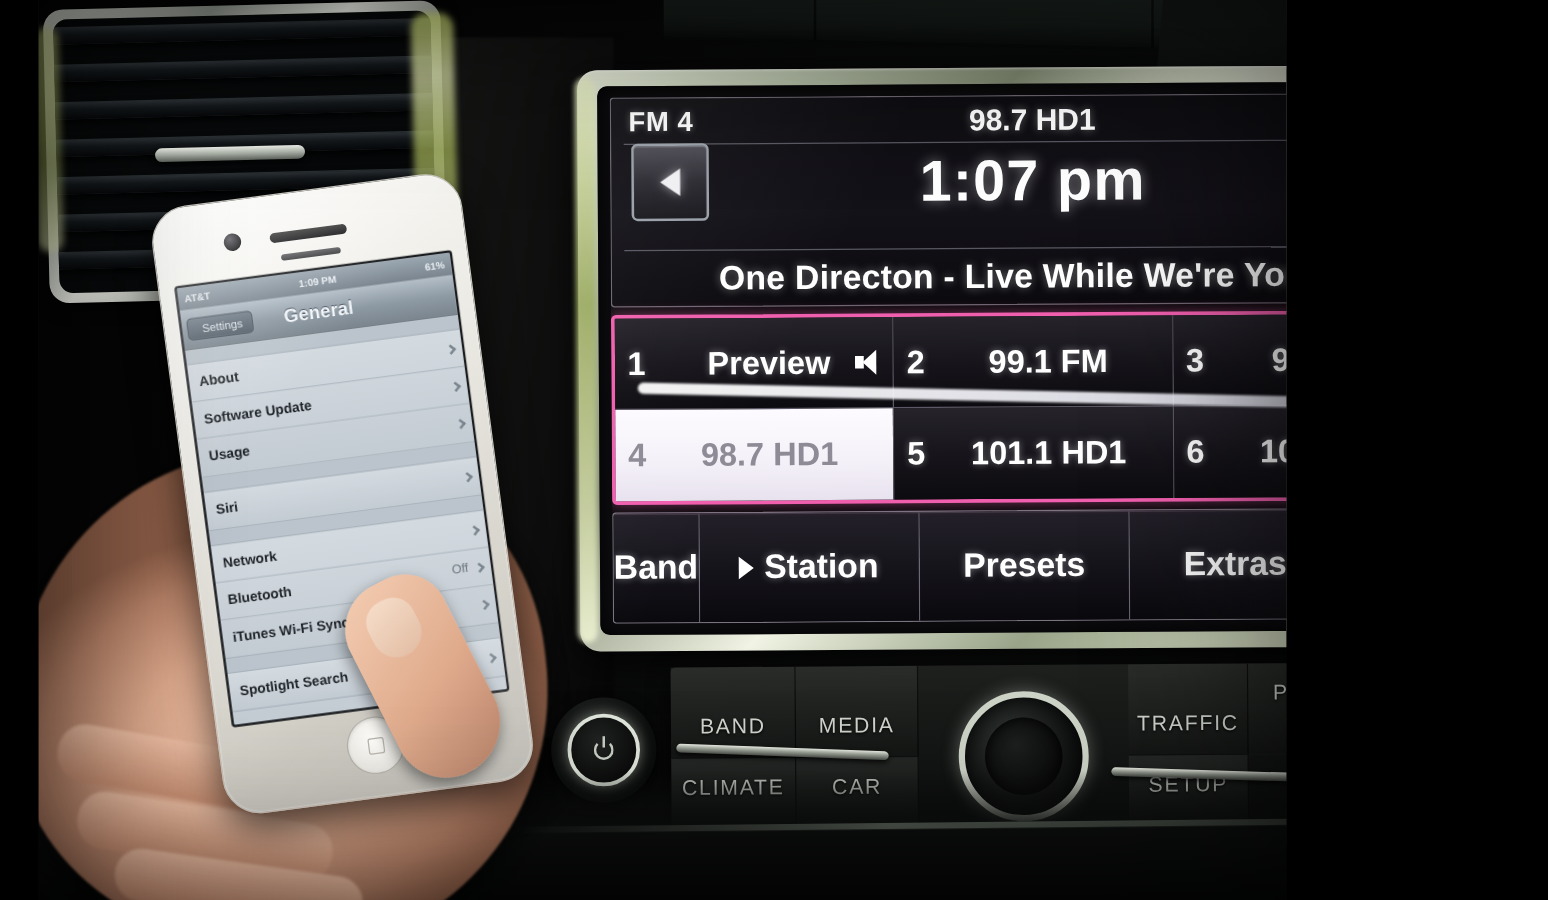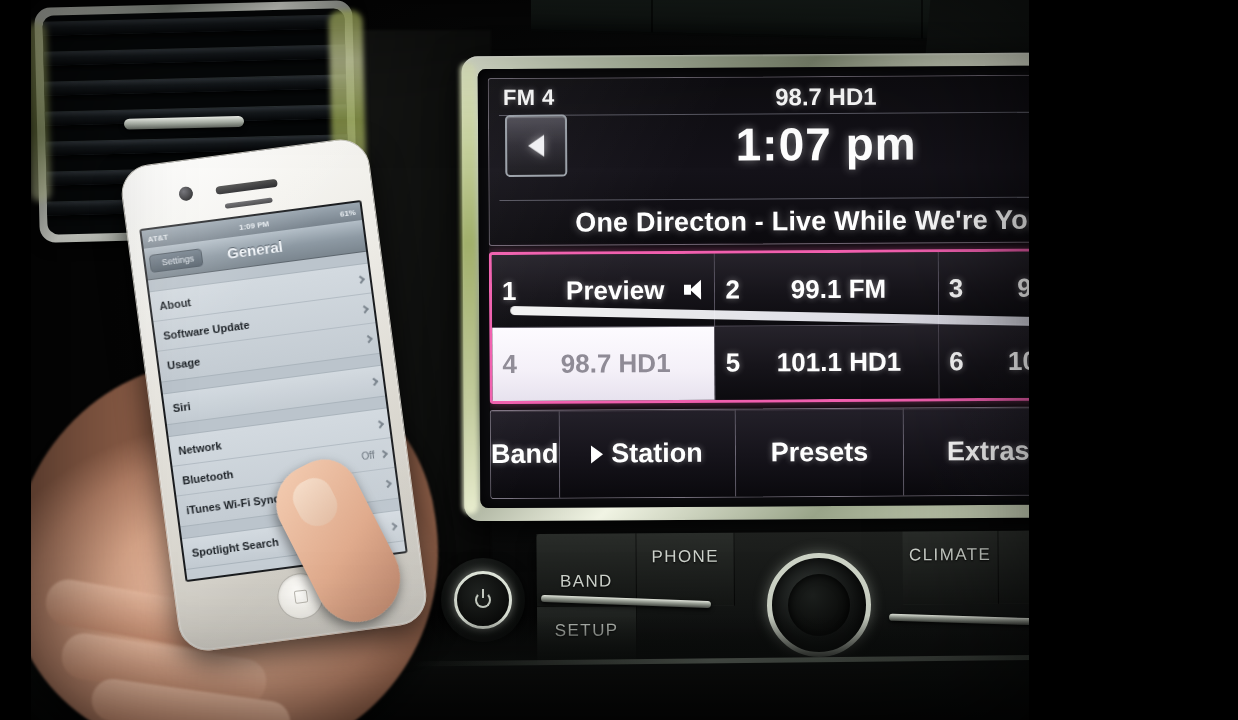--- a/index.html
+++ b/index.html
@@ -652,22 +652,28 @@
   <div class="power-knob">
     <div class="power-ring">
       <div class="power-glyph"></div>
     </div>
   </div>
 
   <div class="btn-panel">
     <div class="hw-btn row1">
       <span>BAND</span>
     </div>
+    <div class="hw-btn row1">
+      <span>MEDIA</span>
+    </div>
     <div class="knob-cell">
       <div class="big-knob"></div>
+    </div>
+    <div class="hw-btn row1">
+      <span>TRAFFIC</span>
     </div>
 
     <div class="hw-btn row2">
       <span>PHONE</span>
     </div>
     <div class="hw-btn row2">
       <span>CLIMATE</span>
     </div>
     <div class="hw-btn row2">
       <span>CAR</span>

